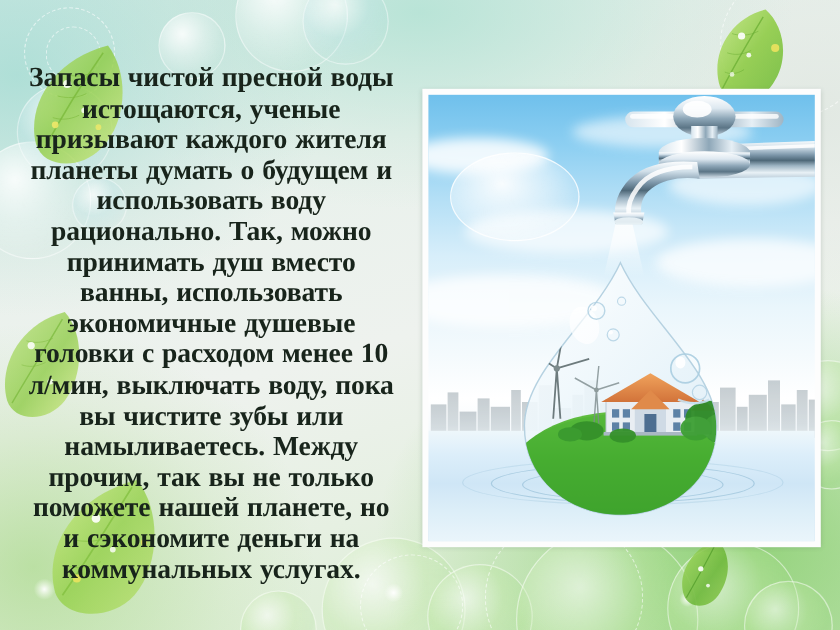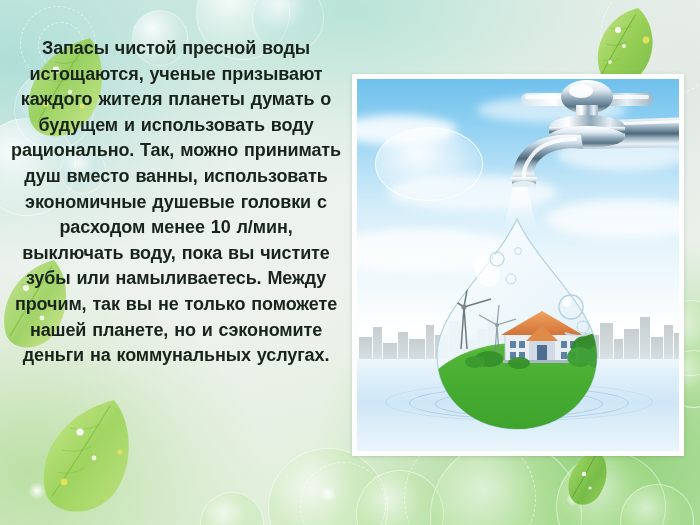--- a/index.html
+++ b/index.html
@@ -48,24 +48,24 @@
     position:absolute;left:6px;top:36px;width:340px;
     text-align:center;color:#18241b;z-index:6;
   }
   .title{
     font-family:"Liberation Serif", serif;
     font-weight:bold;font-style:italic;
     font-size:20.5px;line-height:26px;letter-spacing:.2px;
     margin:0 0 1px 0;
   }
   .body-text{
-    font-family:Liberation Sans, sans-serif;
+    font-family:Liberation Serif, serif;
     font-weight:bold;
-    font-size:18px;line-height:25.6px;
-    margin:0;letter-spacing:-.1px;
+    font-size:23px;line-height:25.6px;
+    margin:16px;letter-spacing:-.1px;
     word-spacing:1px;
   }
 
   
   .photo-frame{
     position:absolute;left:352px;top:74px;width:332px;height:382px;
     background:#fdfdfd;padding:5px;box-sizing:border-box;
     box-shadow:0 1px 4px rgba(70,90,80,.22);
     z-index:5;
   }

